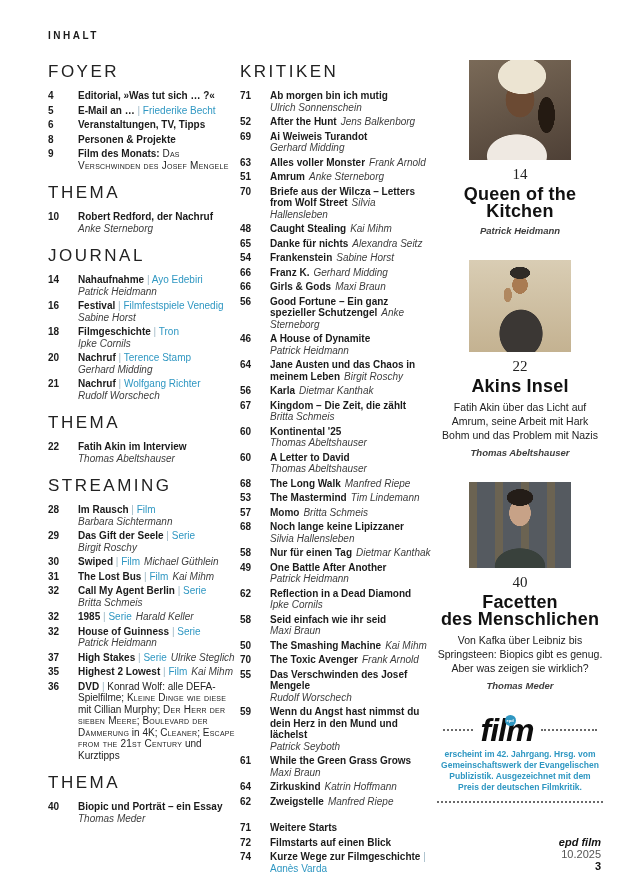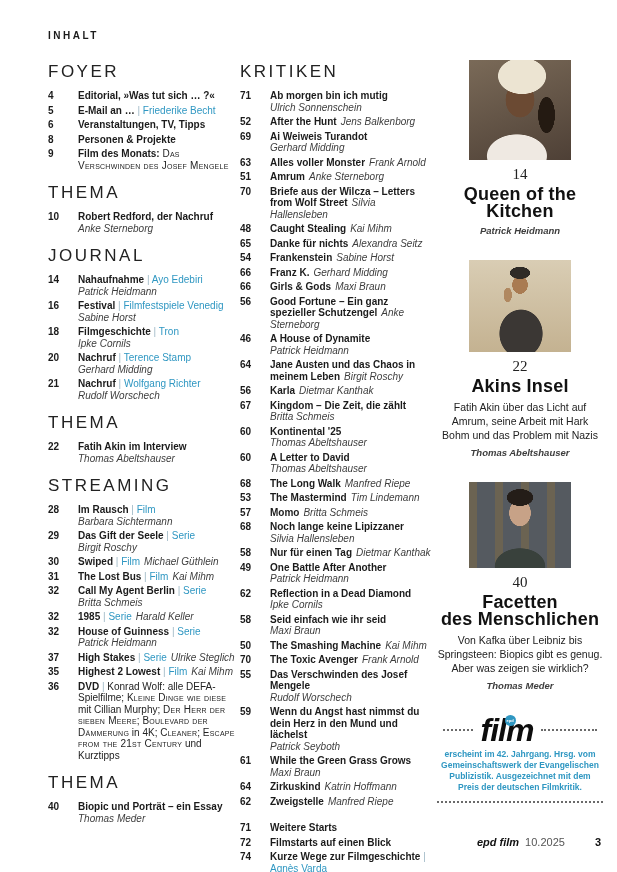--- a/index.html
+++ b/index.html
@@ -93,20 +93,21 @@
   }
   .imprint{
     color:#2f97c2;font-weight:700;font-size:8.5px;line-height:11px;width:158px;
     margin:0 auto 8px auto;
   }
   .dots-full{width:166px;margin:0 auto;}
 
   .footer{
     position:absolute;top:836px;right:16px;display:flex;align-items:flex-end;
     font-size:11px;
+    flex-direction:column;
   }
   .f-brand{font-weight:700;font-style:italic;color:#111;}
   .f-issue{color:#555;margin-left:6px;}
   .f-pagenum{font-weight:700;color:#111;margin-left:30px;}
 </style>
 </head>
 <body>
 
 <div class="page">
 

